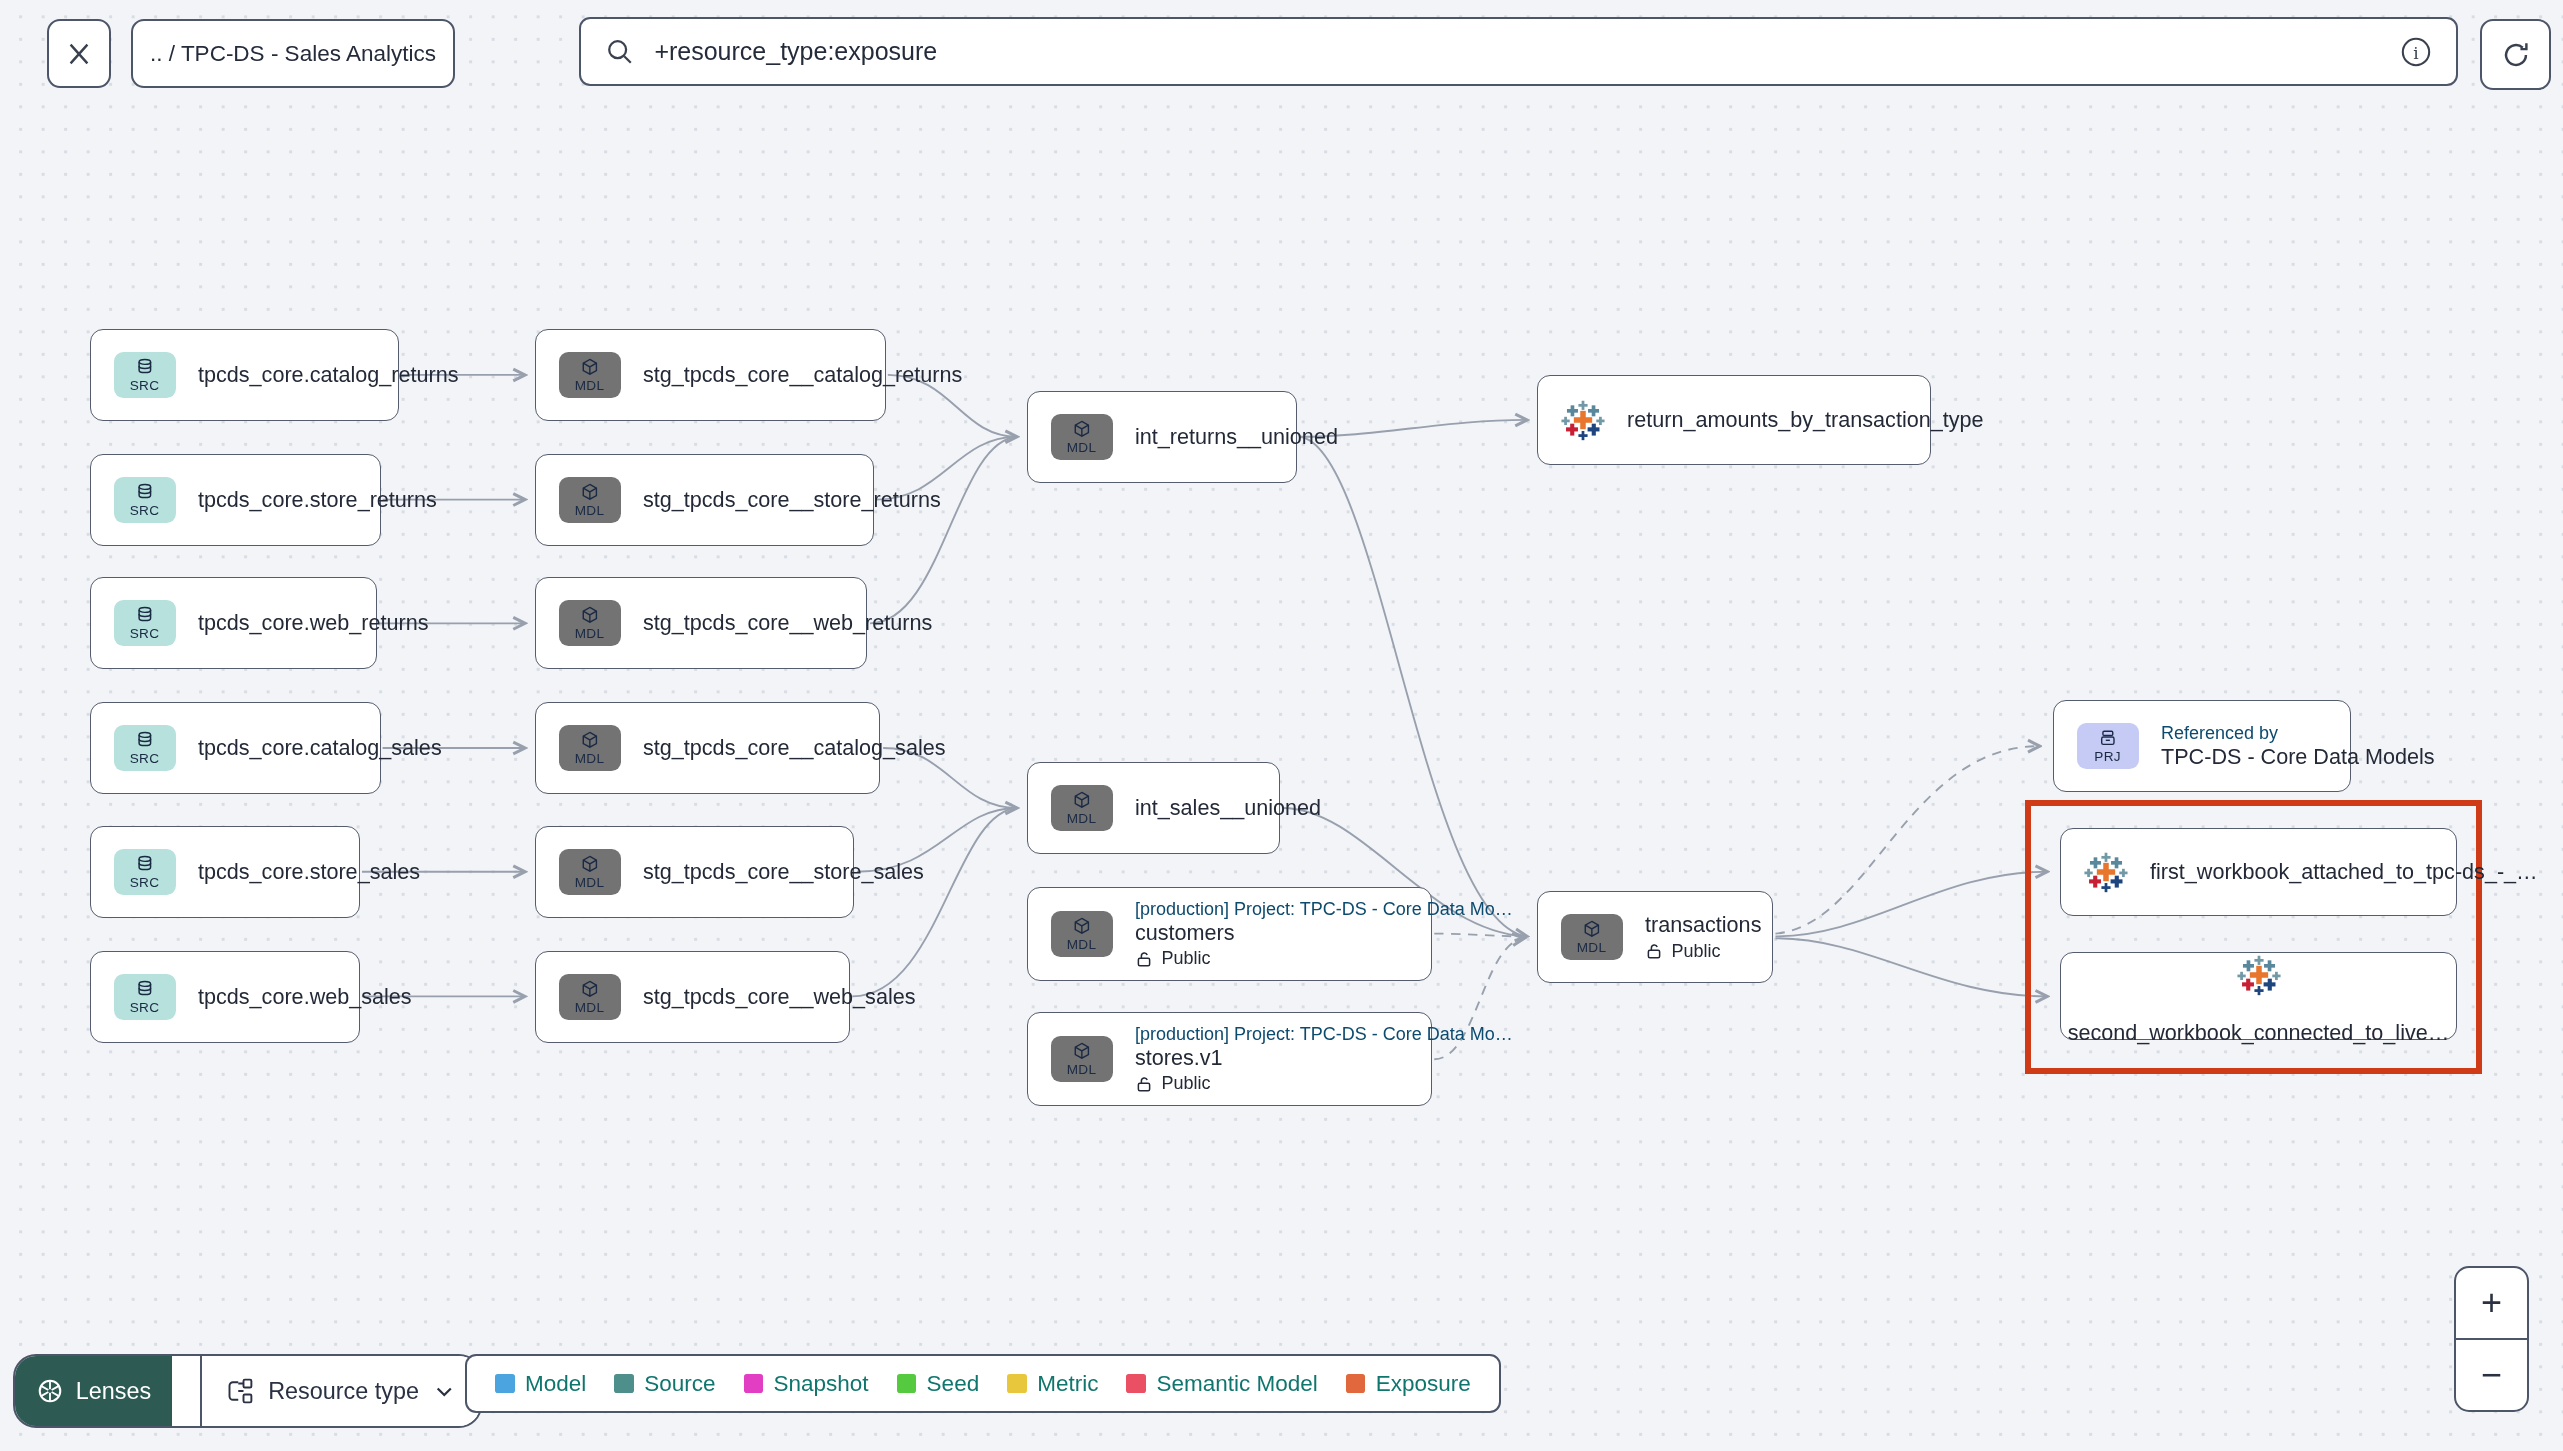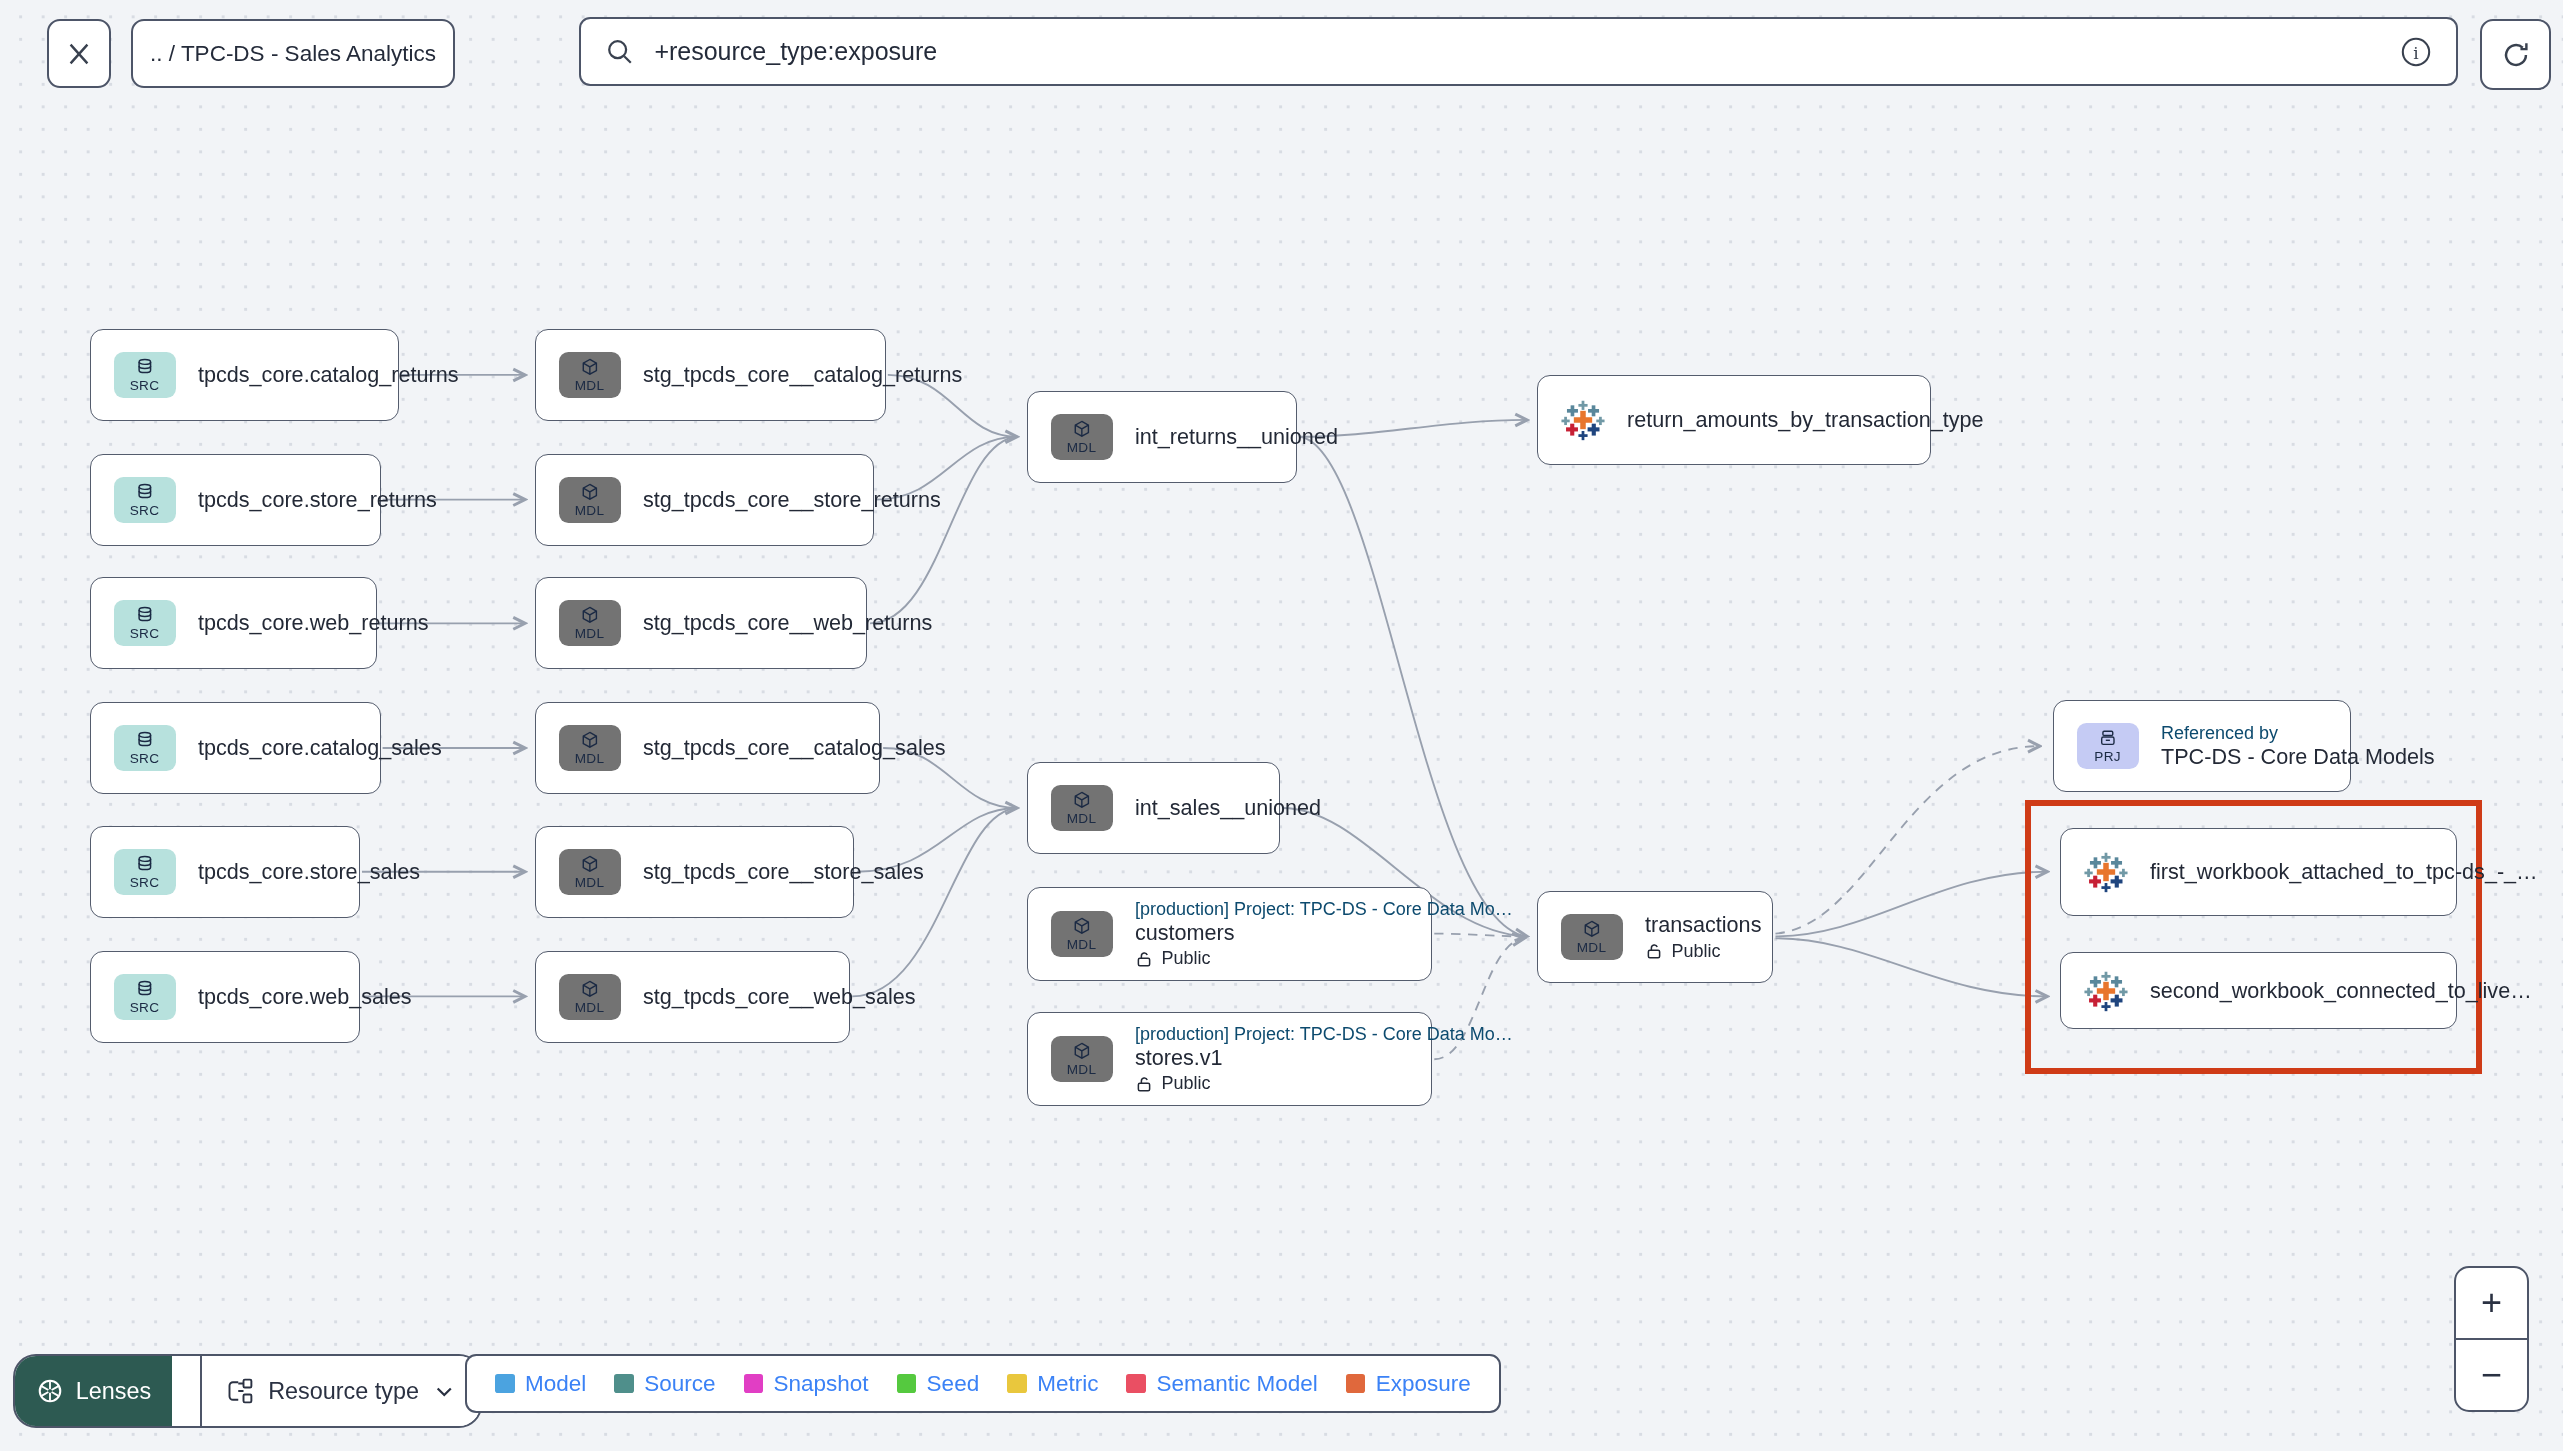--- a/index.html
+++ b/index.html
@@ -28,21 +28,21 @@
   .col{display:flex;flex-direction:column;justify-content:center;}
   .tableau{width:44px;height:44px;flex:none;}
   .hl{position:absolute;border:6.6px solid;box-sizing:border-box;}
   
   .lens-group{position:absolute;left:13px;top:1354px;height:74px;border:2.3px solid #4d5568;
     border-radius:23px;display:flex;overflow:hidden;background:#fff;box-sizing:border-box;}
   .lens-seg{display:flex;align-items:center;gap:12.2px;padding:0 20.6px;color:#fff;font-size:23.4px;}
   .rt-seg{display:flex;align-items:center;gap:14px;padding:0 24.4px;font-size:23.4px;color:#2a3142;background:#fff;margin-left:28px;}
   .legend{position:absolute;left:465px;top:1354px;height:59px;background:#fff;border:2.3px solid #4d5568;
     border-radius:11.2px;display:flex;align-items:center;gap:28px;padding:0 28px;box-sizing:border-box;}
-  .litem{display:flex;align-items:center;gap:10.3px;font-size:22.5px;color:#3b82f6;white-space:nowrap;}
+  .litem{display:flex;align-items:center;gap:10.3px;font-size:22.5px;color:#0f766e;white-space:nowrap;}
   .swatch{width:19.7px;height:19.7px;border-radius:2.8px;flex:none;}
   .zoomctl{position:absolute;left:2454px;top:1266px;width:75px;height:146px;background:#fff;
     border:2.3px solid #4d5568;border-radius:15px;box-sizing:border-box;display:flex;flex-direction:column;overflow:hidden;}
   .zbtn{flex:1;display:flex;align-items:center;justify-content:center;font-size:36px;color:#2a3142;}
   .zbtn:first-child{border-bottom:2.3px solid #4d5568;}
   .edges{position:absolute;left:0;top:0;pointer-events:none;}
 </style>
 </head>
 <body>
 
@@ -451,21 +451,21 @@
           <rect x="33.5" y="28" width="4.5" height="13"></rect>
           <rect x="29" y="32" width="13" height="4.5"></rect>
         </g>
       <g fill="#1f457e">
           <rect x="22.5" y="36" width="3" height="10"></rect>
           <rect x="19" y="39.5" width="10" height="3"></rect>
         </g>
     </svg>
     <span class="nlabel">first_workbook_attached_to_tpc-ds_-_…</span>
   </div>
-  <div class="node" style="left:2060px;top:952px;width:397px;height:77px;">
+  <div class="node" style="left:2060px;top:952px;width:397px;height:88px;flex-direction:column;">
     <svg class="tableau" viewBox="0 0 48 48">
       <g fill="#7199a6">
           <rect x="22.5" y="3" width="3" height="10"></rect>
           <rect x="19" y="6.5" width="10" height="3"></rect>
         </g>
       <g fill="#59879b">
           <rect x="10.5" y="8" width="4" height="12"></rect>
           <rect x="6.5" y="12" width="12" height="4"></rect>
         </g>
       <g fill="#59879b">

